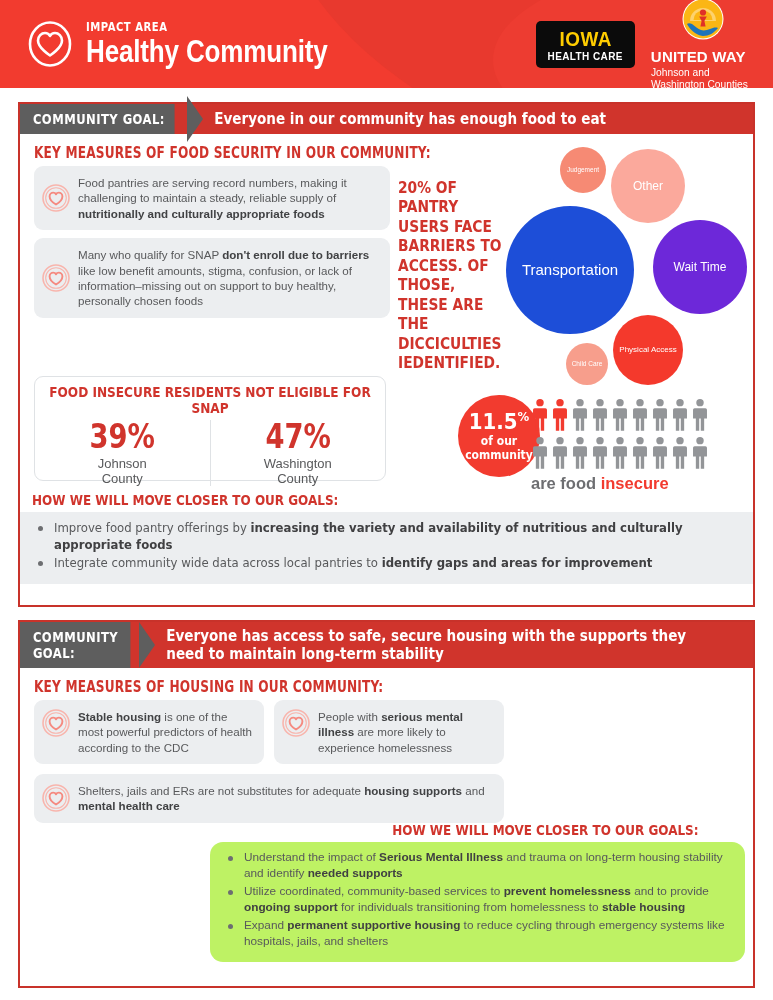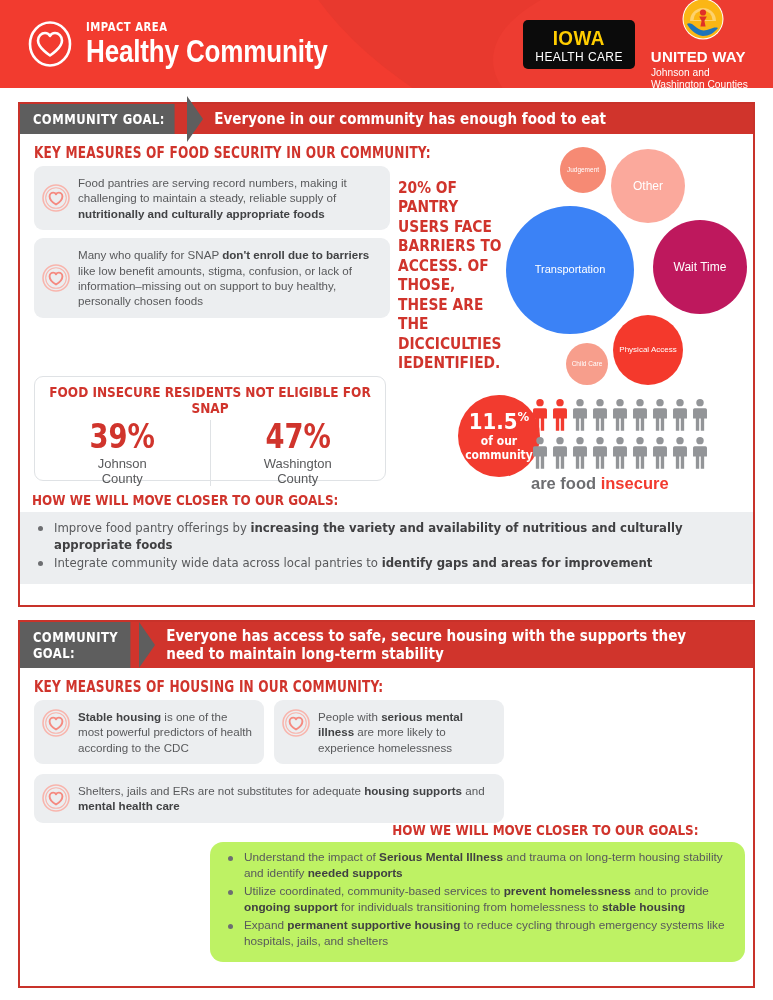--- a/index.html
+++ b/index.html
@@ -66,21 +66,21 @@
     text-align: center;
     line-height: 1;
   }
   .iowa-word {
     color: #ffcd00; font-weight: bold; font-size: 21px;
     letter-spacing: .5px;
     transform: scaleX(.9);
     display: block;
   }
   .iowa-sub {
-    color: #fff; font-size: 12px; font-weight: normal;
+    color: #fff; font-size: 10px; font-weight: bold;
     letter-spacing: .4px; margin-top: 3px; display: block;
   }
   .uw-logo { display: flex; align-items: center; gap: 8px; flex-direction: column; }
   .uw-mark { width: 42px; height: 42px; flex: 0 0 auto; }
   .uw-text { color: #fff; line-height: 1.12; }
   .uw-name {
     font-size: 15px; font-weight: bold; letter-spacing: .2px;
     transform: scaleX(.92); transform-origin: left center;
   }
   .uw-sub {
@@ -336,22 +336,22 @@
             <circle cx="14" cy="14" r="10.3" fill="none" stroke="#f8b5ad" stroke-width="1.1"></circle>
             <path d="M14 20.5 C14 20.5, 7.6 16.6, 7.6 12.4 C7.6 10.1, 9.4 8.6, 11.2 8.6 C12.5 8.6, 13.6 9.4, 14 10.3 C14.4 9.4, 15.5 8.6, 16.8 8.6 C18.6 8.6, 20.4 10.1, 20.4 12.4 C20.4 16.6, 14 20.5, 14 20.5 Z" fill="none" stroke="#f58a80" stroke-width="1.9" stroke-linejoin="round"></path>
           </svg></span>
         <span class="measure-text">Many who qualify for SNAP <b>don't enroll due to barriers</b> like low benefit amounts, stigma, confusion, or lack of information–missing out on support to buy healthy, personally chosen foods</span>
       </div>
     </div>
 
   <div class="pantry-callout" style="left:378px; top:74px;">20% OF PANTRY USERS FACE BARRIERS TO ACCESS. OF THOSE, THESE ARE THE DICCICULTIES IEDENTIFIED.</div>
 
   <div class="bubbles" style="left:482px; top:38px;" id="bubble-chart">
-      <div class="bubble" style="left: 4px; top: 64px; width: 128px; height: 128px; background: #3b82f6; font-size: 11px; text-align: right;">Transportation</div>
-      <div class="bubble" style="left: 151px; top: 78px; width: 94px; height: 94px; background: #be185d; font-size: 12px;">Wait Time</div>
+      <div class="bubble" style="left: 4px; top: 64px; width: 128px; height: 128px; background: #1d4ed8; font-size: 15px; text-align: right;">Transportation</div>
+      <div class="bubble" style="left: 151px; top: 78px; width: 94px; height: 94px; background: #6d28d9; font-size: 12px;">Wait Time</div>
       <div class="bubble" style="left: 109px; top: 7px; width: 74px; height: 74px; background: rgb(251, 169, 156); font-size: 12px;">Other</div>
       <div class="bubble" style="left: 111px; top: 173px; width: 70px; height: 70px; background: rgb(244, 57, 44); font-size: 8px;">Physical Access</div>
       <div class="bubble" style="left: 58px; top: 5px; width: 46px; height: 46px; background: rgb(246, 138, 116); font-size: 6.5px;">Judgement</div>
       <div class="bubble" style="left: 64px; top: 201px; width: 42px; height: 42px; background: rgb(247, 158, 140); font-size: 6.5px;">Child Care</div>
     </div>
 
   <div class="snap-box" style="left:14px; top:272px;">
     <div class="snap-title">FOOD INSECURE RESIDENTS NOT ELIGIBLE FOR SNAP</div>
     <div class="snap-cols" id="snap-cols">
         <div class="snap-col">

